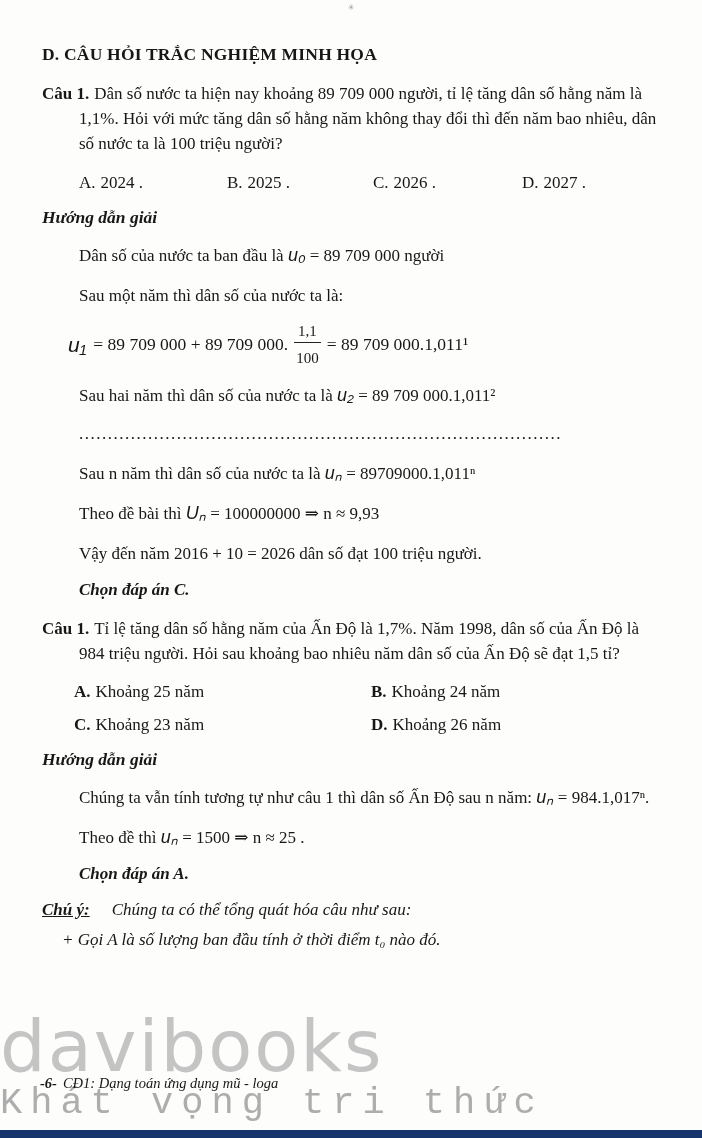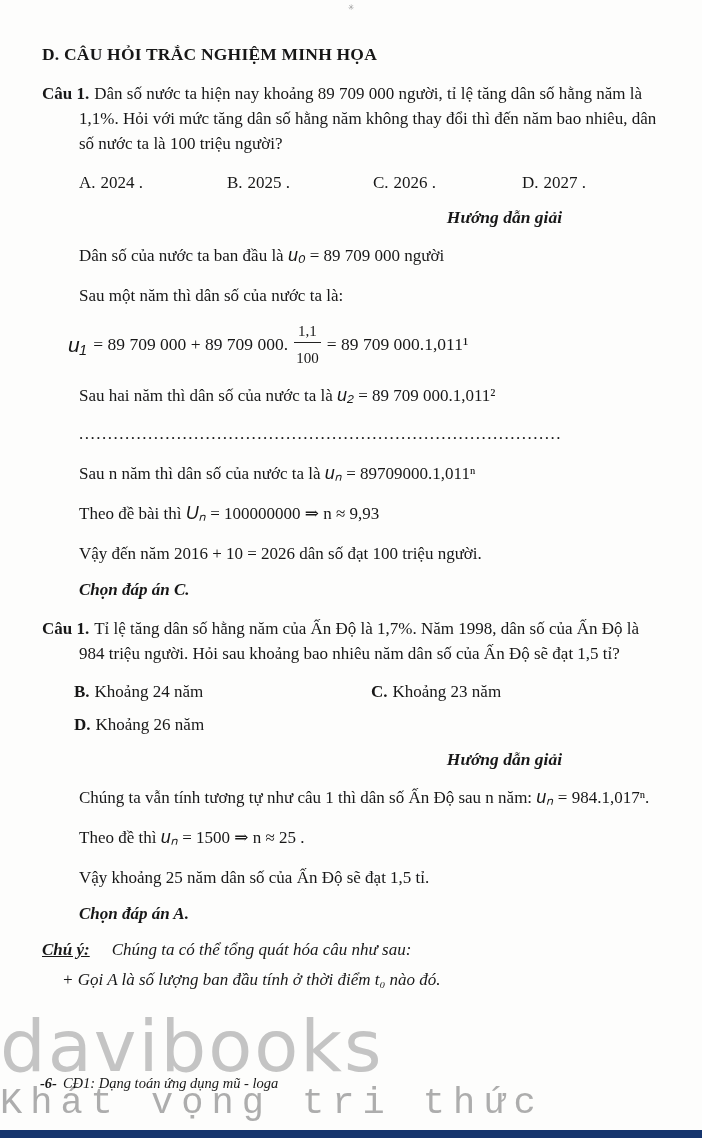--- a/index.html
+++ b/index.html
@@ -24,21 +24,21 @@
   .qlabel { font-weight: bold; margin-right: 5px; }
   .opts-row { display: flex; margin: 17px 0 0 37px; }
   .opts-row .opt { display: inline-block; }
   .opts-row .o1 { width: 148px; }
   .opts-row .o2 { width: 146px; }
   .opts-row .o3 { width: 149px; }
   .opts-grid { display: grid; grid-template-columns: 297px 1fr; row-gap: 13px; margin: 16px 0 0 32px; }
   .opts-grid .olab { font-weight: bold; }
   .olab { margin-right: 5px; }
   .heading {
-    margin: 14px 0 0 0; width: 520px; text-align: right;
+    margin: 14px 0 0 0; width: 520px; text-align: left;
     font-size: 17.5px; font-weight: bold; font-style: italic;
   }
   .sol { margin: 15px 0 0 37px; line-height: 25px; }
   .mv { font-style: italic; font-family: Liberation Sans, sans-serif; font-size: 18px; }
   .formula { display: flex; align-items: center; gap: 4px; margin: 14px 0 0 26px; font-size: 17.5px; min-height: 42px; }
   .mv-big { font-size: 21px; margin-right: 3px; }
   .frac { display: inline-flex; flex-direction: column; align-items: center; font-size: 15px; line-height: 1.25; margin: 0 2px; }
   .frac .num { padding: 0 4px 1px; border-bottom: 1.4px solid #222; }
   .frac .den { padding-top: 6px; }
   .dots { letter-spacing: 1.5px; white-space: nowrap; overflow: hidden; max-width: 482px; margin-top: 13px; }
@@ -108,32 +108,32 @@
 
     <p class="sol"><span>Theo đề bài thì </span><i class="mv">Uₙ</i><span> = 100000000 ⇒ n ≈ 9,93</span></p>
 
     <p class="sol">Vậy đến năm 2016 + 10 = 2026 dân số đạt 100 triệu người.</p>
 
     <p class="answer">Chọn đáp án C.</p>
 
     <p class="q"><span class="qlabel">Câu 1.</span><span>Tỉ lệ tăng dân số hằng năm của Ấn Độ là 1,7%. Năm 1998, dân số của Ấn Độ là 984 triệu người. Hỏi sau khoảng bao nhiêu năm dân số của Ấn Độ sẽ đạt 1,5 tỉ?</span></p>
 
     <div class="opts-grid">
+      <span class="opt"><span class="olab">A.</span><span>Khoảng 25 năm</span></span>
       <span class="opt"><span class="olab">B.</span><span>Khoảng 24 năm</span></span>
       <span class="opt"><span class="olab">C.</span><span>Khoảng 23 năm</span></span>
       <span class="opt"><span class="olab">D.</span><span>Khoảng 26 năm</span></span>
     </div>
 
     <h2 class="heading">Hướng dẫn giải</h2>
 
     <p class="sol"><span>Chúng ta vẫn tính tương tự như câu 1 thì dân số Ấn Độ sau n năm: </span><i class="mv">uₙ</i><span> = 984.1,017ⁿ.</span></p>
 
     <p class="sol"><span>Theo đề thì </span><i class="mv">uₙ</i><span> = 1500 ⇒ n ≈ 25 .</span></p>
 
-    <p class="sol">Vậy khoảng 25 năm dân số của Ấn Độ sẽ đạt 1,5 tỉ.</p>
 
     <p class="answer">Chọn đáp án A.</p>
 
     <p class="note"><span class="note-label">Chú ý:</span><span>Chúng ta có thể tổng quát hóa câu như sau:</span></p>
 
     <p class="note-item">+ Gọi A là số lượng ban đầu tính ở thời điểm t₀ nào đó.</p>
 
   </div>
 
   <div class="footer">

